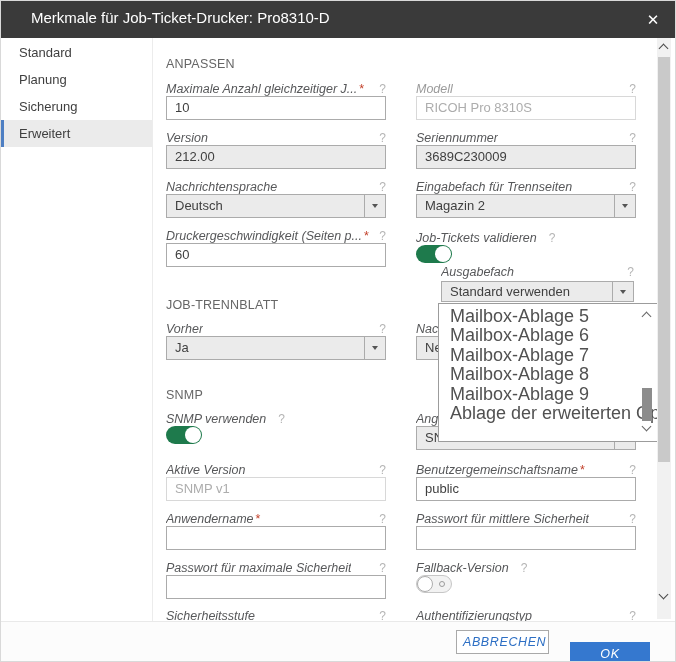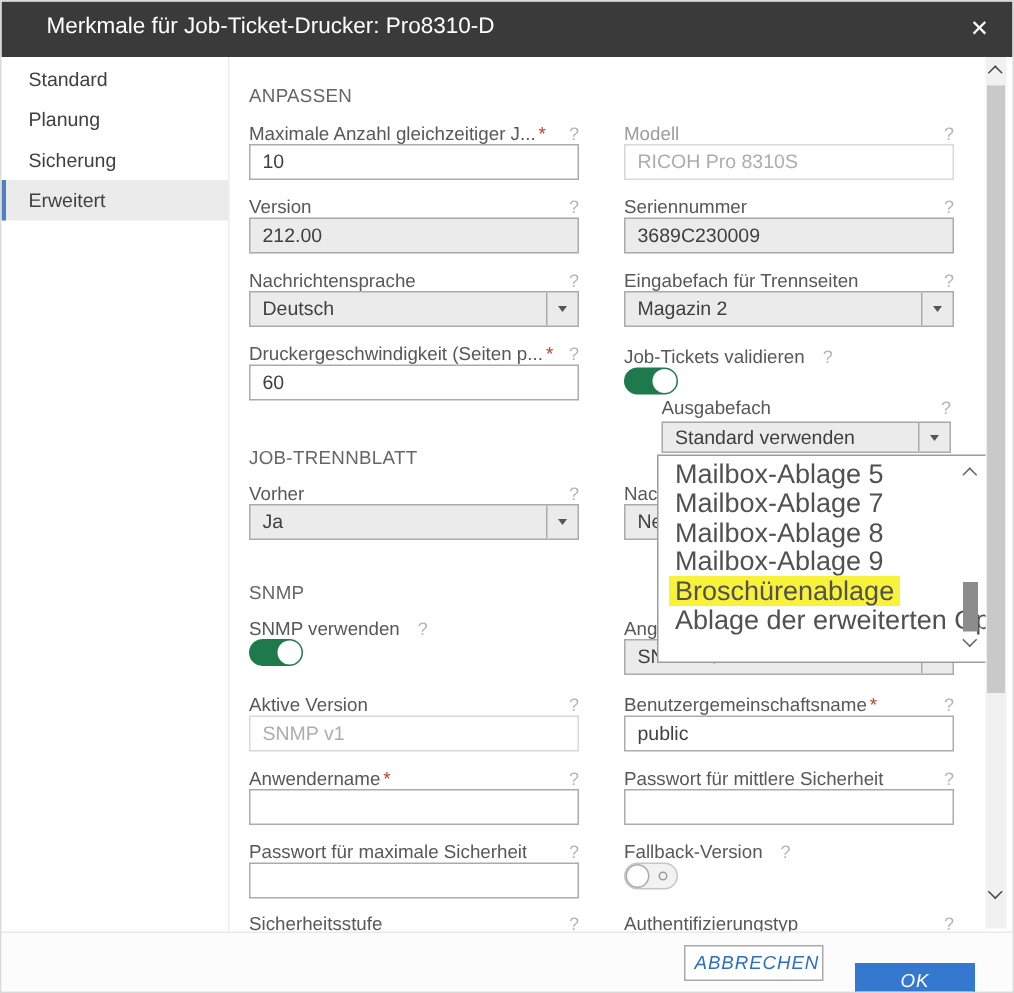--- a/index.html
+++ b/index.html
@@ -21,21 +21,21 @@
                font-size:13px; color:#3f3f3f; cursor:default; }
   .side-item.selected { background:#ebebeb; }
   .side-item.selected::before { content:""; position:absolute; left:0; top:0; bottom:0;
                width:3px; background:#4e7fc3; }
   
   .content { position:absolute; left:152px; top:37px; width:504px; height:585px;
              overflow:hidden; border-bottom:1px solid #e9e9e9; }
   .section-h { position:absolute; font-size:12.5px; color:#666; letter-spacing:.2px; }
   .field { position:absolute; width:220px; }
   .flabel { display:flex; align-items:center; height:15px; font-size:12.5px; color:#57585a; }
-  .ltext { white-space:nowrap; overflow:hidden; }
+  .ltext { white-space:nowrap; overflow:hidden;font-style:italic; }
   .req { color:#c2402a; margin-left:2px; flex:none; }
   .help { margin-left:auto; padding-left:4px; color:#b5b5b5; font-size:12px; flex:none; }
   .flabel.inline .help { margin-left:8px; }
   .dim .flabel { color:#9b9b9b; }
   .tb { height:24px; border:1px solid #ababab; background:#fff; padding:0 8px;
         line-height:22px; font-size:13px; color:#3f3f3f; white-space:nowrap; overflow:hidden; }
   .tb.ro  { background:#ebebeb; }
   .tb.dis { border-color:#d8d8d8; color:#adadad; }
   .sel { background:#ebebeb; padding-right:24px; position:relative; }
   .selbtn { position:absolute; right:0; top:0; bottom:0; width:21px;
@@ -315,36 +315,36 @@
       </div>
     </div>
 
     <div class="dd">
       <div class="dd-items">
 
           <div class="dd-item">
             <span class="dd-text">Mailbox-Ablage 5</span>
           </div>
 
+          <div class="dd-item">
+            <span class="dd-text">Mailbox-Ablage 6</span>
+          </div>
 
           <div class="dd-item">
             <span class="dd-text">Mailbox-Ablage 7</span>
           </div>
 
           <div class="dd-item">
             <span class="dd-text">Mailbox-Ablage 8</span>
           </div>
 
           <div class="dd-item">
             <span class="dd-text">Mailbox-Ablage 9</span>
           </div>
 
-          <div class="dd-item highlighted">
-            <span class="dd-text">Broschürenablage</span>
-          </div>
 
           <div class="dd-item">
             <span class="dd-text">Ablage der erweiterten Option</span>
           </div>
         </div>
       <div class="dd-scroll">
         <i class="chev up"></i>
         <span class="dd-thumb"></span>
         <i class="chev down"></i>
       </div>

